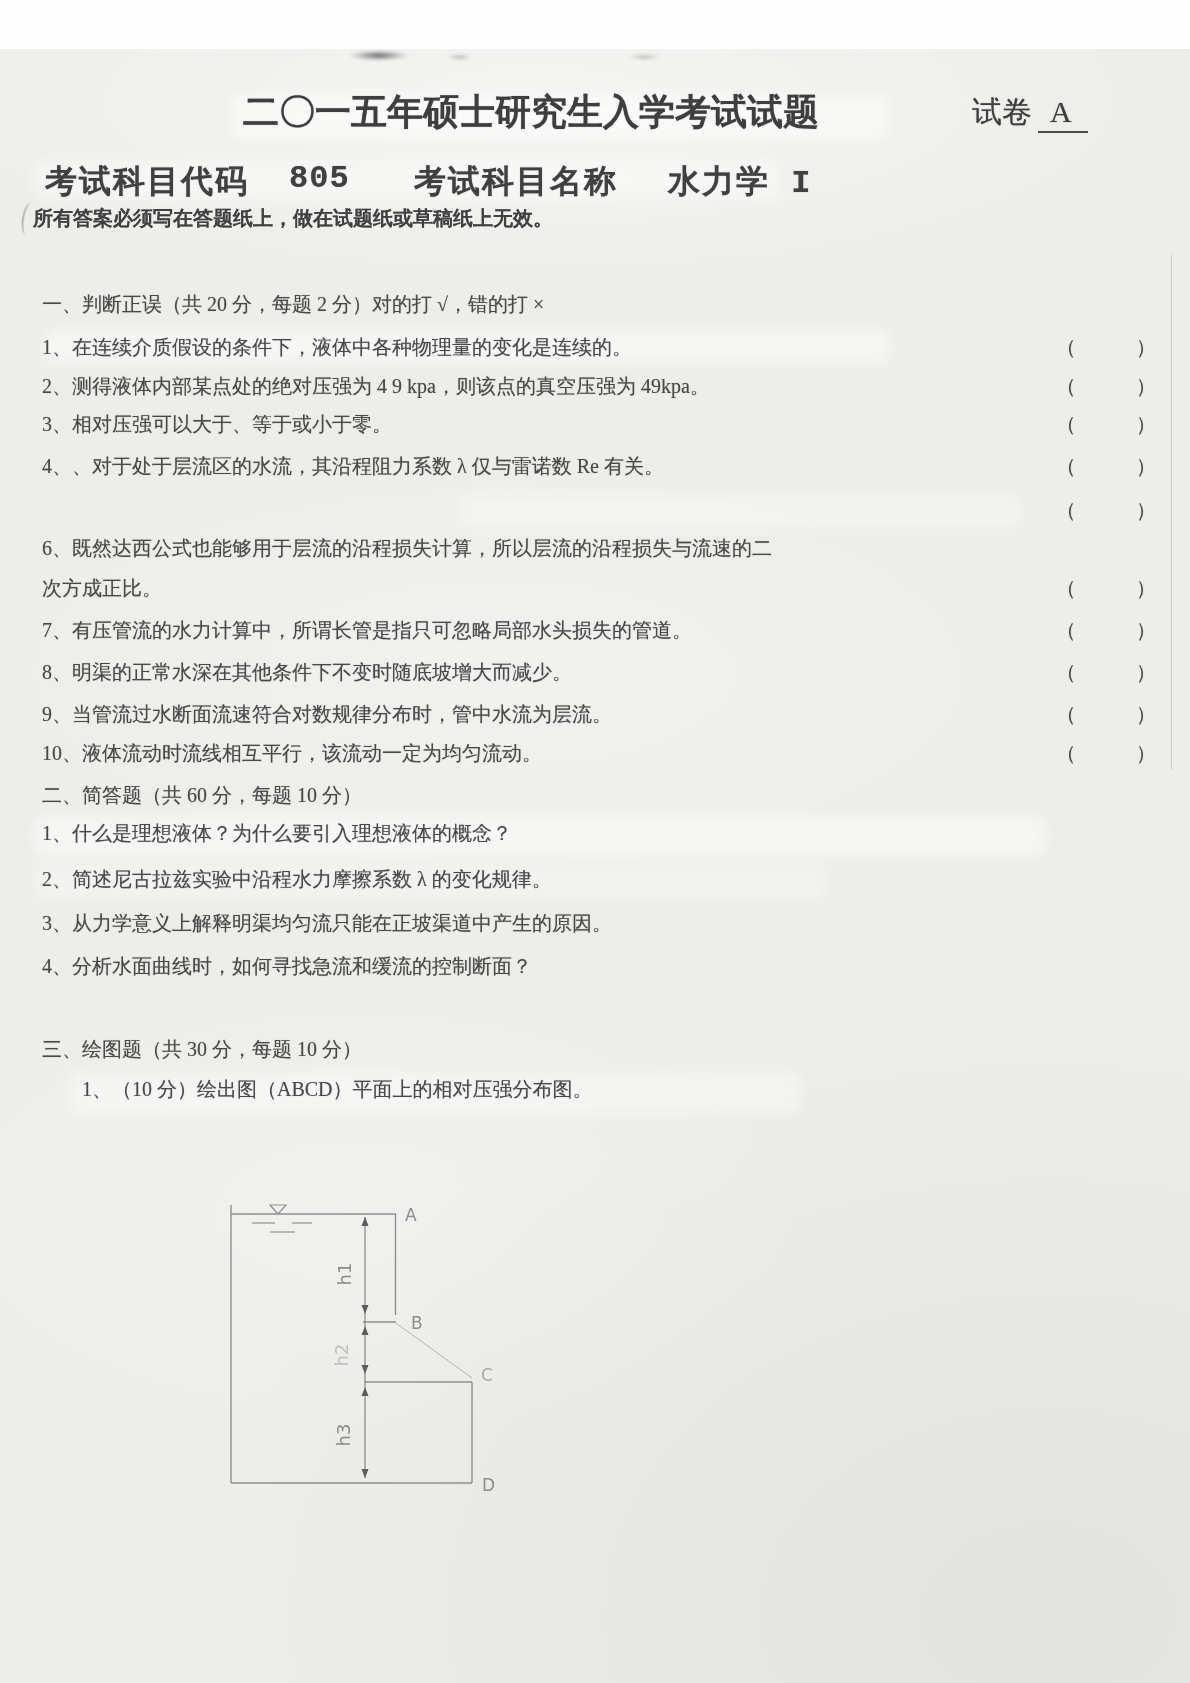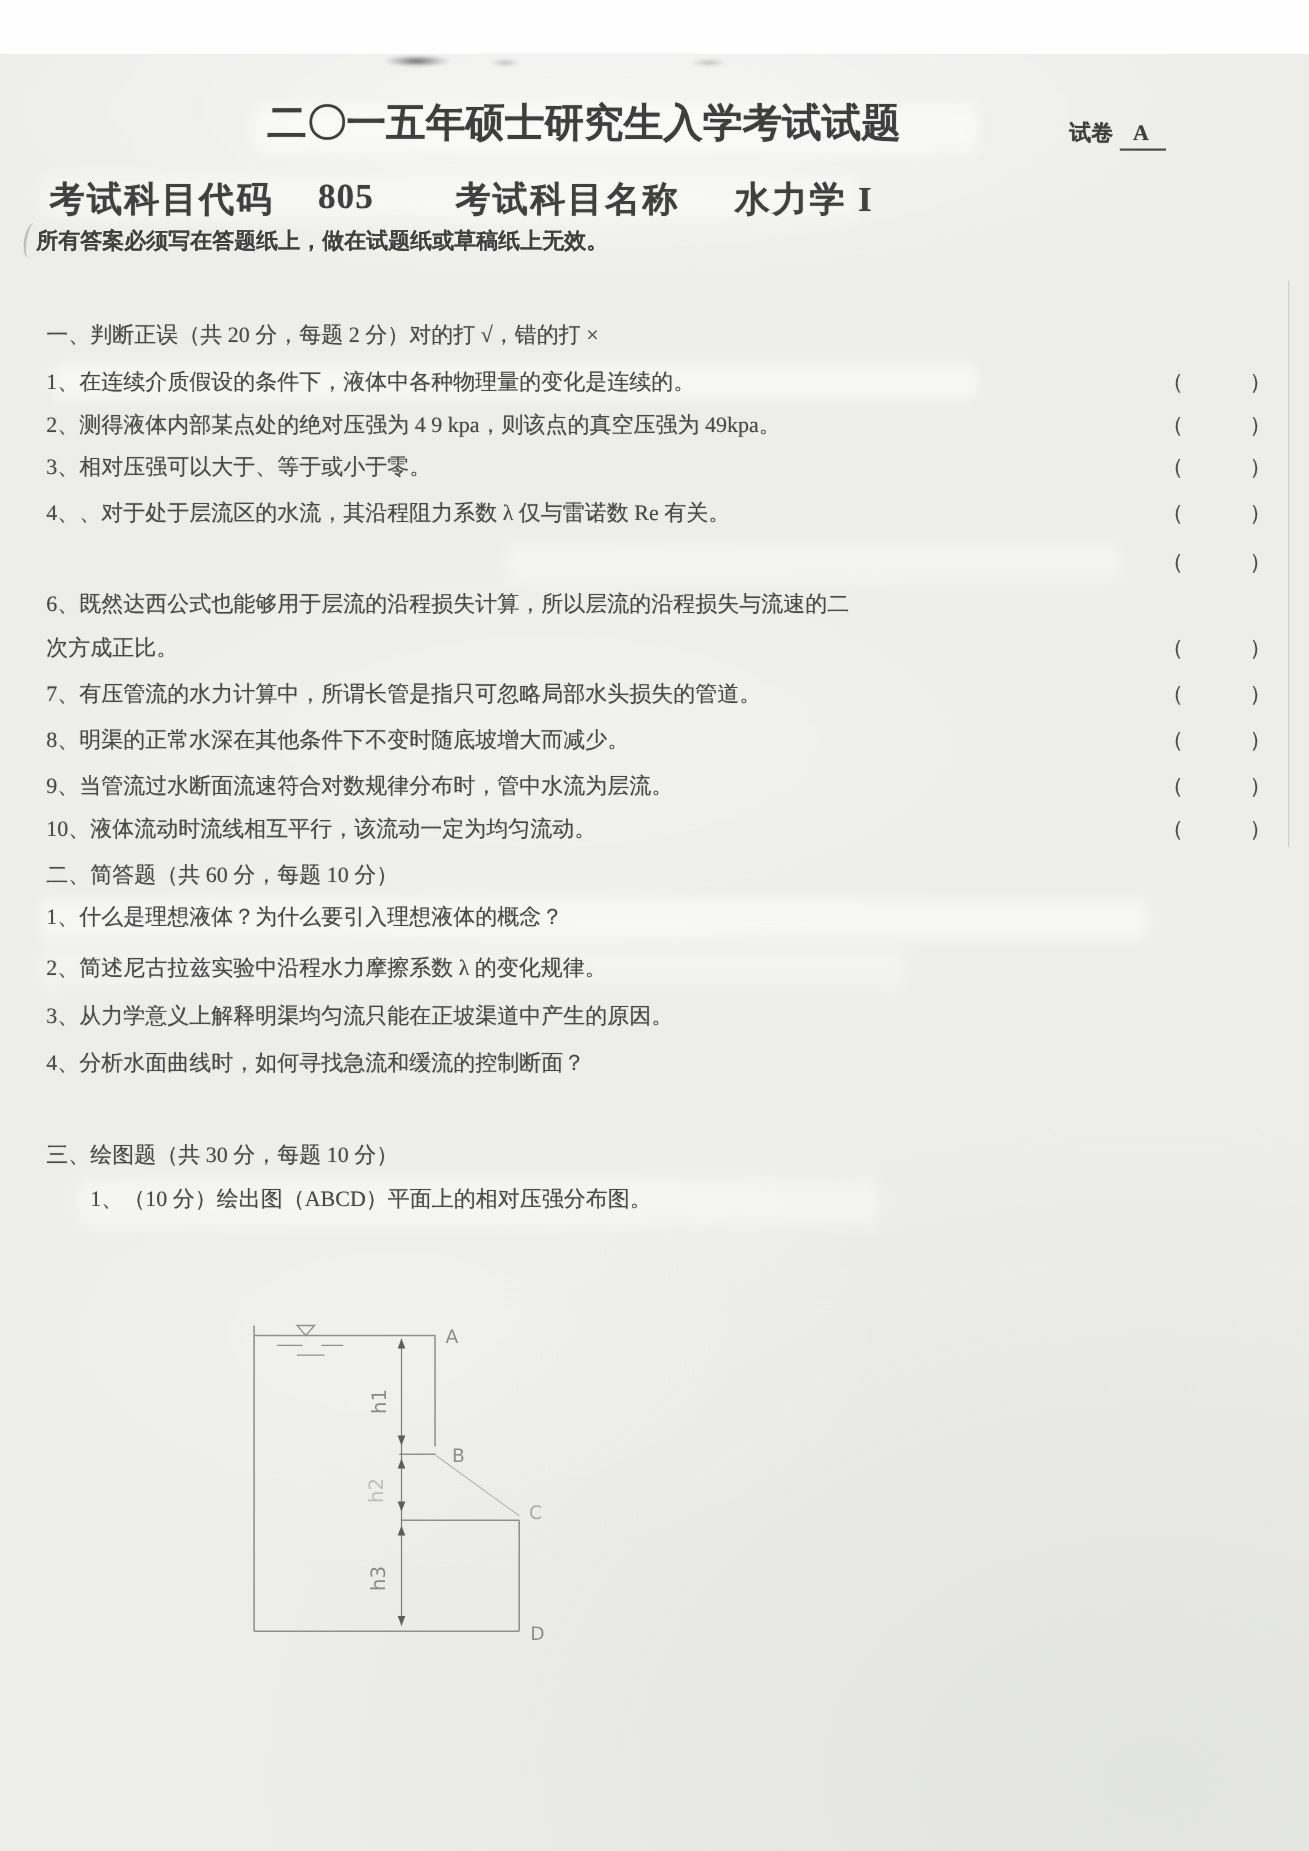--- a/index.html
+++ b/index.html
@@ -18,26 +18,26 @@
   .streak{position:absolute;background:rgba(255,255,255,.5);filter:blur(6px);border-radius:10px;}
   .smudge{position:absolute;border-radius:50%;filter:blur(1.5px);
     background:radial-gradient(ellipse at 48% 50%, rgba(58,58,58,.75), rgba(120,120,120,.28) 48%, transparent 72%);}
   .smudge.light{opacity:.38;}
   .margin-mark{position:absolute;width:11px;height:32px;border-left:2px solid rgba(125,125,125,.5);
     border-radius:50%/50%;transform:rotate(9deg);filter:blur(.7px);}
   .edge-line{position:absolute;width:1px;background:rgba(178,178,174,.55);}
 
   .title{position:absolute;top:88px;left:243px;font-size:36px;font-weight:700;color:#3e3e3e;
     letter-spacing:0;white-space:pre;text-shadow:0 0 1px rgba(50,50,50,.55);}
-  .paper{position:absolute;top:107px;left:972px;font-size:20px;font-weight:700;color:#3e3e3e;
+  .paper{position:absolute;top:92px;left:972px;font-size:30px;font-weight:400;color:#3e3e3e;
     text-shadow:0 0 1px rgba(50,50,50,.5);}
   .paper .uline{display:inline-block;border-bottom:2px solid #4a4a4a;padding:0 16px 2px 12px;margin-left:6px;}
   .meta{position:absolute;top:160px;left:0;width:1190px;font-size:32px;font-weight:700;color:#404040;
     letter-spacing:2px;text-shadow:0 0 1px rgba(55,55,55,.5);}
-  .meta span{position:absolute;top:0;white-space:pre;}
+  .meta span{position:absolute;top:0;white-space:pre;font-family:Liberation Mono, monospace;}
   .m1{left:45px;} .m2{left:289px;letter-spacing:1px;} .m3{left:414px;} .m4{left:668px;}
   .notice{position:absolute;top:205px;left:33px;font-size:20px;font-weight:700;color:#404040;
     white-space:pre;text-shadow:0 0 .5px rgba(55,55,55,.5);}
 
   .row{position:absolute;left:0;width:1169px;height:36px;font-size:20px;color:#494949;
     text-shadow:0 0 1px rgba(70,70,70,.45);}
   .row .t{position:absolute;left:42px;top:0;white-space:pre;}
   .row.indent .t{left:82px;text-align:center;}
   .row .po{position:absolute;left:1056px;top:0;}
   .row .pc{position:absolute;left:1136px;top:0;}

